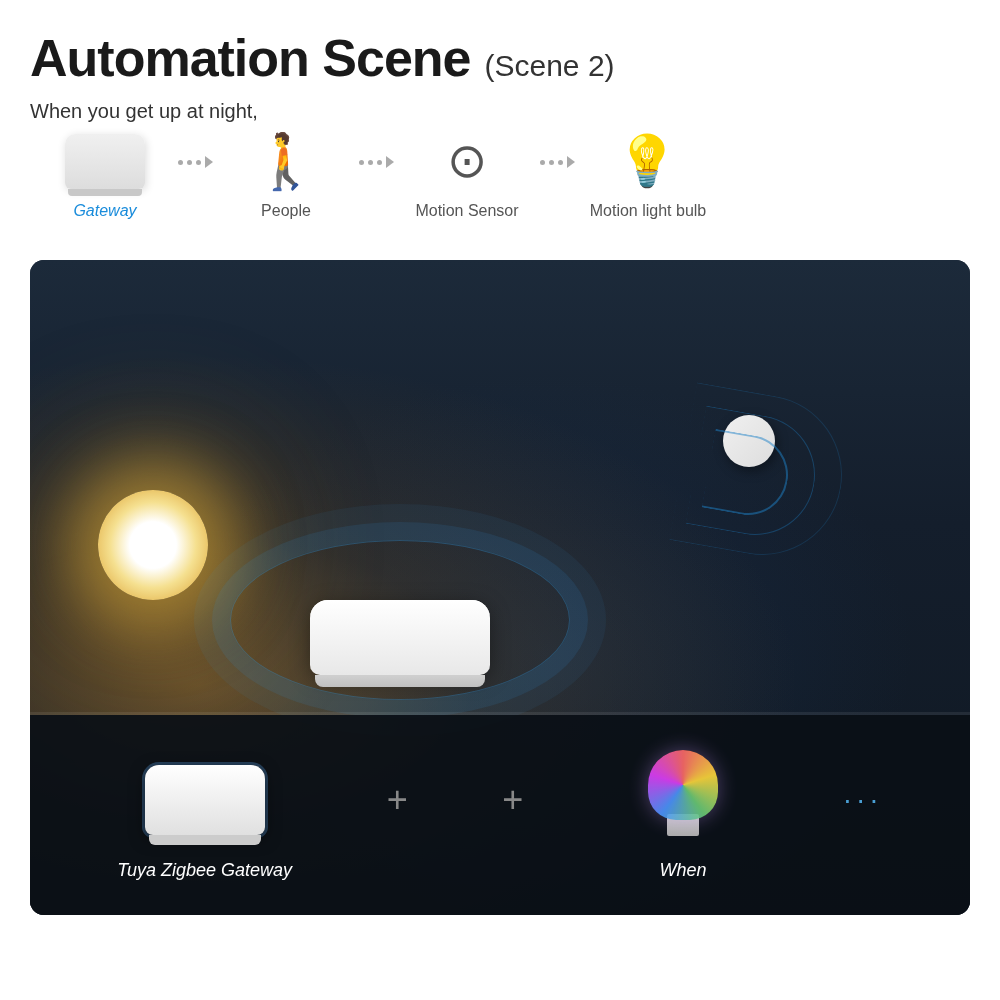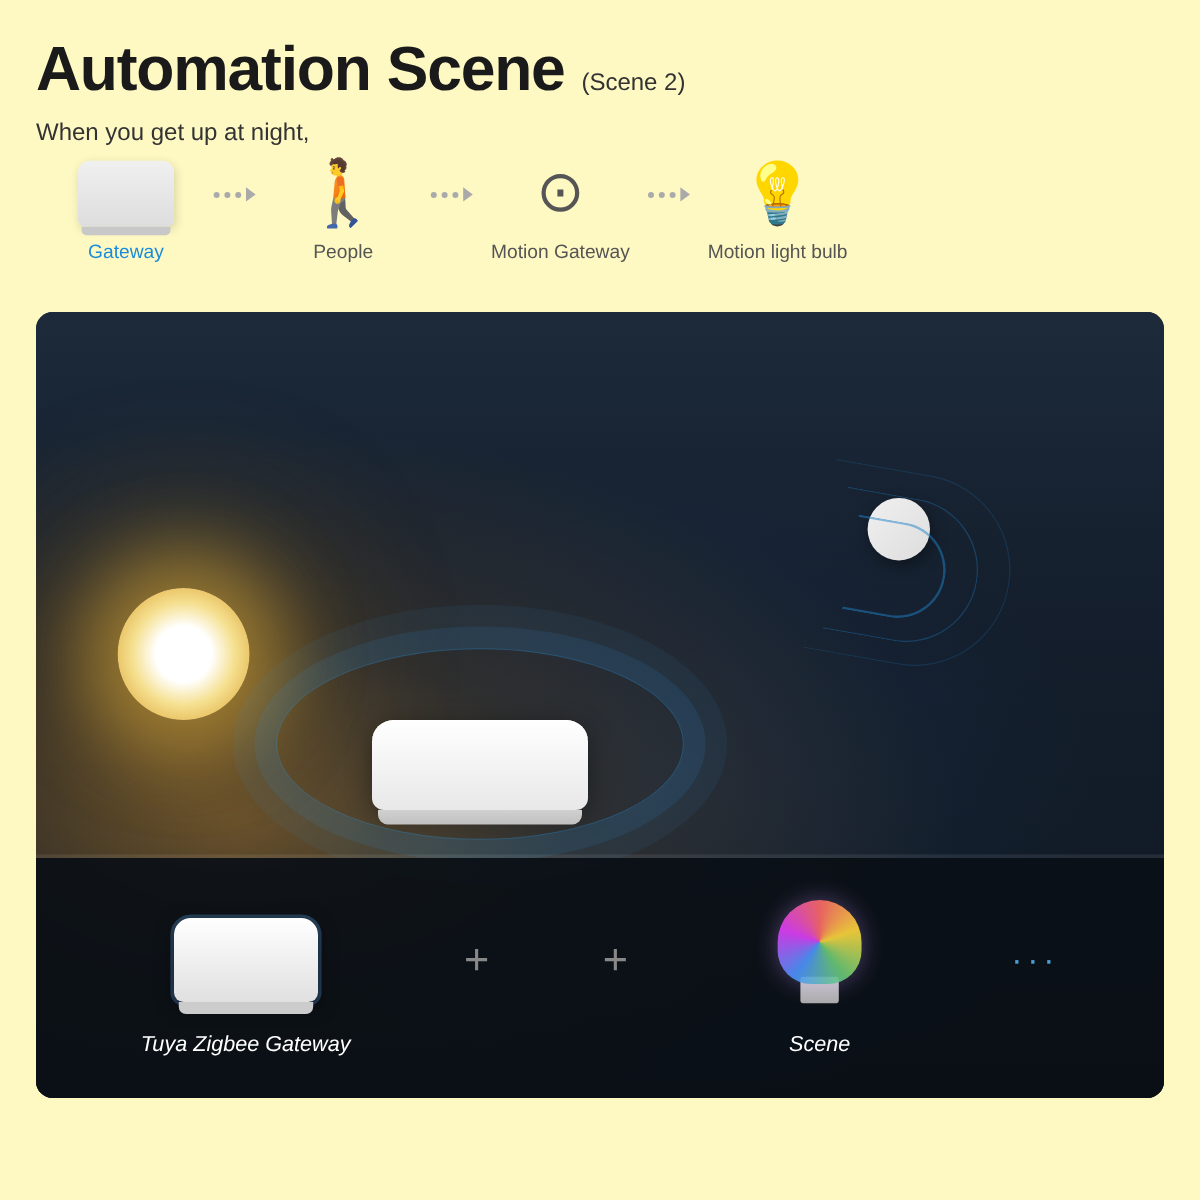--- a/index.html
+++ b/index.html
@@ -7,21 +7,21 @@
       width: 1000px;
       height: 1000px;
       background: #e8eaed;
       font-family: -apple-system, BlinkMacSystemFont, 'Segoe UI', sans-serif;
       overflow: hidden;
     }
 
     .outer-container {
       width: 1000px;
       height: 1000px;
-      background: #fef9c3;
+      background: #ffffff;
       padding: 28px 30px 0 30px;
     }
 
     
     .top-section {
       padding: 0 0 18px 0;
     }
 
     .title-row {
       display: flex;
@@ -31,21 +31,21 @@
     }
 
     .main-title {
       font-size: 52px;
       font-weight: 800;
       color: #1a1a1a;
       letter-spacing: -1px;
     }
 
     .subtitle-label {
-      font-size: 20px;
+      font-size: 30px;
       font-weight: 400;
       color: #333;
     }
 
     .description {
       font-size: 20px;
       color: #333;
       line-height: 1.5;
     }
 
@@ -75,20 +75,21 @@
 
     .diagram-label {
       font-size: 16px;
       color: #555;
       margin-top: 6px;
       text-align: center;
     }
 
     .diagram-label.blue {
       color: #1a8cdb;
+      font-style: italic;
     }
 
     .arrow-dots {
       display: flex;
       align-items: center;
       gap: 4px;
       margin-bottom: 22px;
       padding: 0 8px;
     }
 
@@ -440,21 +441,21 @@
         <div class="dot"></div>
         <div class="dot"></div>
         <div class="dot"></div>
         <div class="arrow-head"></div>
       </div>
 
       <div class="diagram-item">
         <div class="diagram-icon">
           <span class="sensor-diag-icon">⊙</span>
         </div>
-        <span class="diagram-label">Motion Gateway</span>
+        <span class="diagram-label">Motion Sensor</span>
       </div>
 
       <div class="arrow-dots">
         <div class="dot"></div>
         <div class="dot"></div>
         <div class="dot"></div>
         <div class="arrow-head"></div>
       </div>
 
       <div class="diagram-item">
@@ -502,21 +503,21 @@
 
       <span class="plus-sign">+</span>
 
       <div class="product-item">
         <div class="product-icon-area">
           <div class="bulb-icon">
             <div class="bulb-globe"></div>
             <div class="bulb-base"></div>
           </div>
         </div>
-        <span class="product-label">Scene</span>
+        <span class="product-label">When</span>
       </div>
 
       <span class="three-dots">···</span>
 
     </div>
   </div>
 
 </div>
 
 </body></html>

